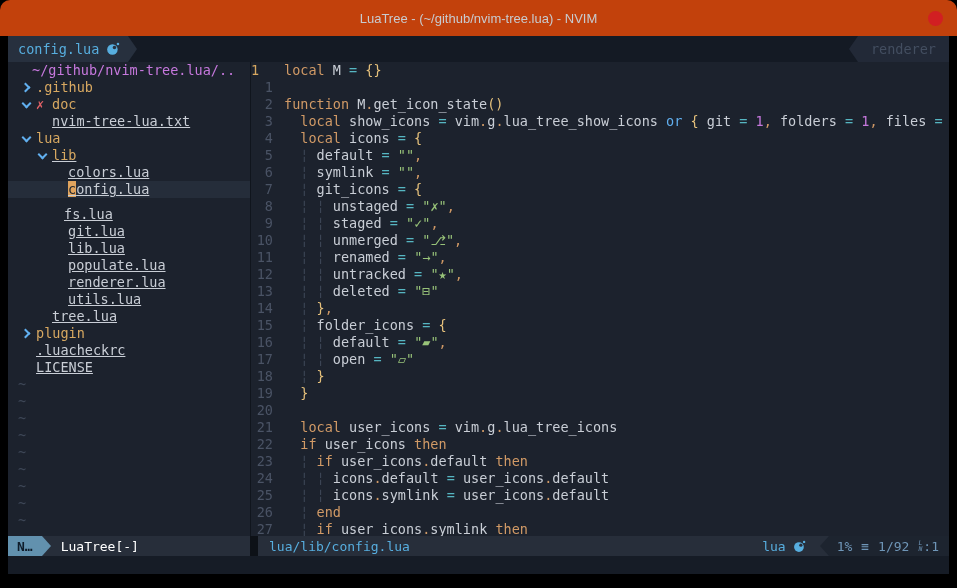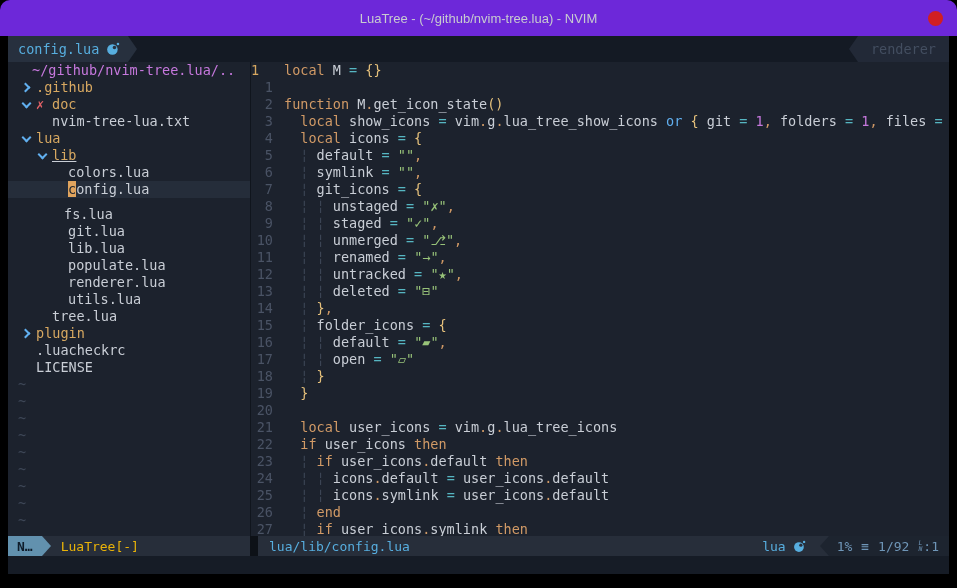--- a/index.html
+++ b/index.html
@@ -1,38 +1,38 @@
 <!DOCTYPE html>
 <html><head>
 <meta charset="utf-8">
 <style>
   html,body{margin:0;padding:0;background:#000;width:957px;height:588px;overflow:hidden;}
   #window{position:absolute;inset:0;background:#000;font-family:"DejaVu Sans Mono",monospace;}
   
-  .titlebar{position:relative;height:36px;background:#6d28d9;border-radius:10px 10px 0 0;
+  .titlebar{position:relative;height:36px;background:#c2410c;border-radius:10px 10px 0 0;
     display:flex;align-items:center;justify-content:center;}
   .titlebar .title{font-family:"Liberation Sans",sans-serif;font-size:13px;color:#c8cbd0;}
   .close-btn{position:absolute;right:14px;top:11px;width:15px;height:15px;border-radius:50%;background:#d11f22;}
   
   .app{position:absolute;left:8px;right:8px;top:36px;bottom:14px;display:flex;flex-direction:column;background:#1c222d;}
   
   .tabline{height:26px;background:#141a24;display:flex;align-items:stretch;flex:none;}
   .tab{background:#27303e;color:#57aedf;display:flex;align-items:center;gap:7px;padding:0 8px 0 10px;font-size:13.5px;}
   .tab-arrow{width:0;height:0;border-top:13px solid transparent;border-bottom:13px solid transparent;border-left:9px solid #27303e;}
   .tab-spacer{flex:1;}
   .buf-arrow{width:0;height:0;border-top:13px solid transparent;border-bottom:13px solid transparent;border-right:9px solid #222937;}
   .buffers{background:#222937;color:#434e60;display:flex;align-items:center;padding:0 13px;font-size:13.5px;}
   
   .main{flex:1;display:flex;overflow:hidden;font-size:13.5px;line-height:17px;}
   .tree{width:242px;flex:none;overflow:hidden;}
   .vsep{width:1px;background:#10151d;flex:none;}
   .trow{height:17px;display:flex;align-items:center;white-space:pre;color:#c9ced6;}
   .trow.cur{background:#252d3a;}
   .tname.dir{color:#d7a861;}
-  .tname.file{color:#c9ced6;}
+  .tname.file{color:#c9ced6;text-decoration:underline;}
   .tname.root{color:#c678dd;}
   .blockcursor{background:#e0a45e;color:#20262f;}
   .chev{display:inline-block;width:16px;height:10px;position:relative;flex:none;}
   .chev::before{content:'';position:absolute;width:5px;height:5px;border-right:2px solid #61afef;border-bottom:2px solid #61afef;}
   .chev.right::before{transform:rotate(-45deg);top:1px;left:2px;}
   .chev.down::before{transform:rotate(45deg);top:0;left:3px;}
   .gitmark{display:inline-block;width:16px;color:#e06166;flex:none;}
   .tilde{height:17px;line-height:17px;color:#3d4656;padding-left:10px;}
   
   .code{flex:1;overflow:hidden;}
@@ -46,21 +46,21 @@
   .ctext .y{color:#e5c07b;}   
   .ctext .s{color:#98c379;}   
   .ctext .m{color:#c678dd;}   
   .ctext .b{color:#61afef;}   
   .ctext .g{color:#3b4454;}   
   
   .statusline{height:20px;flex:none;display:flex;align-items:stretch;font-size:13px;}
   .sl-left{width:242px;flex:none;background:#272e3a;display:flex;align-items:stretch;}
   .mode{background:#6291ae;color:#0f1d2b;font-weight:bold;display:flex;align-items:center;padding:0 9px;}
   .mode-arrow{width:0;height:0;border-top:10px solid transparent;border-bottom:10px solid transparent;border-left:9px solid #6291ae;}
-  .win-name{color:#eab308;display:flex;align-items:center;padding-left:10px;}
+  .win-name{color:#ffffff;display:flex;align-items:center;padding-left:10px;}
   .sl-gap{width:8px;flex:none;background:#0d1117;}
   .sl-right{flex:1;background:#272e3a;display:flex;align-items:stretch;}
   .file-path{flex:1;color:#57aedf;display:flex;align-items:center;padding-left:11px;}
   .ft-seg{display:flex;align-items:center;gap:7px;color:#57aedf;padding-right:14px;}
   .ruler-arrow{width:0;height:0;border-top:10px solid transparent;border-bottom:10px solid transparent;border-right:9px solid #1d242f;}
   .ruler{background:#1d242f;color:#6f96b8;display:flex;align-items:center;gap:9px;padding:0 10px 0 8px;}
   .lnwrap{display:flex;align-items:center;}
   .lnstack{display:inline-flex;flex-direction:column;font-size:6.5px;line-height:6px;margin-right:1px;}
   
   .cmdline{height:18px;flex:none;background:#161c26;}

